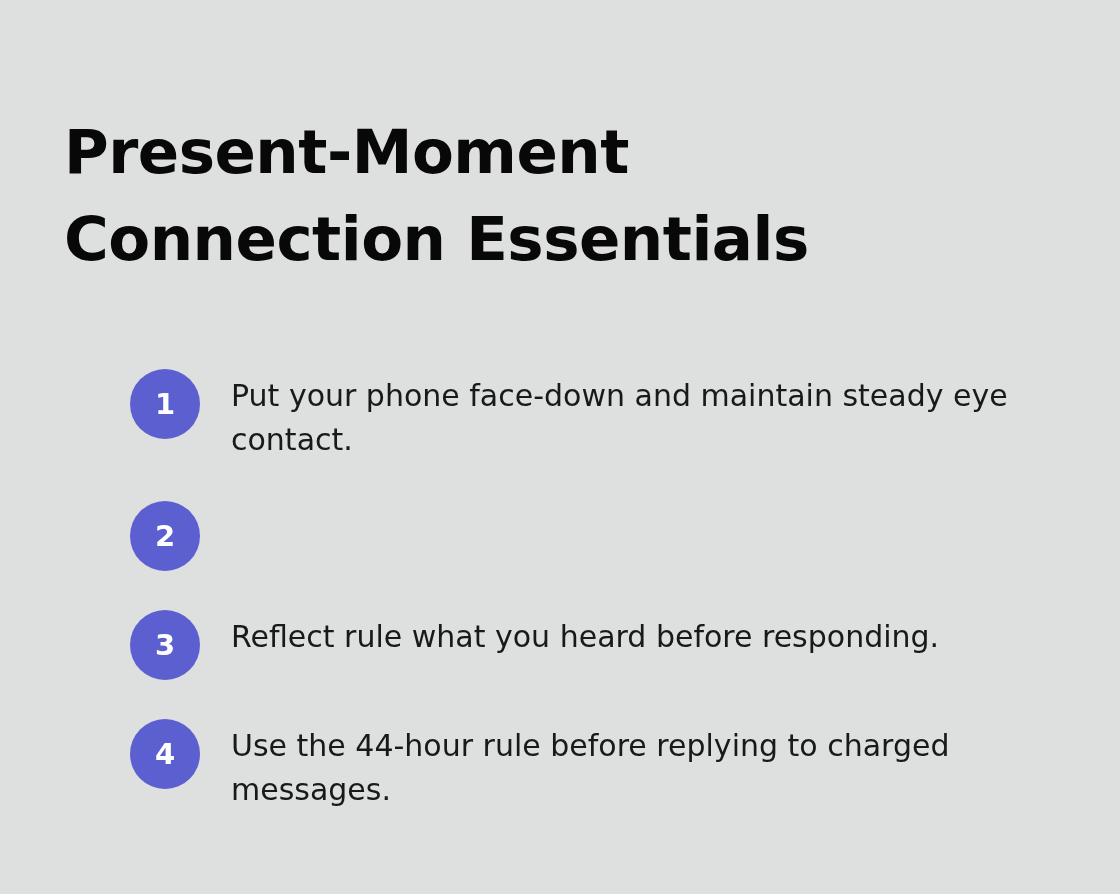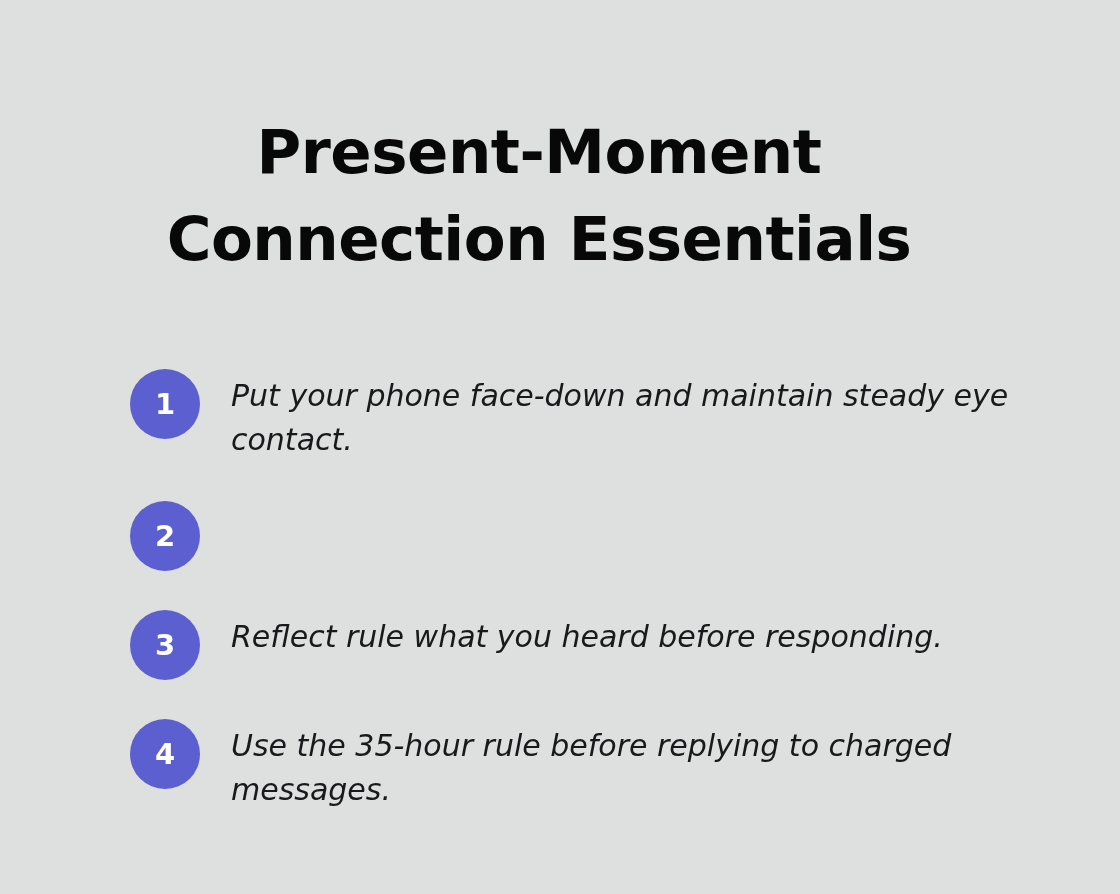--- a/index.html
+++ b/index.html
@@ -26,21 +26,20 @@
     top: 108px;
     width: 950px;
     margin: 0;
     font-family: "DejaVu Sans", "Liberation Sans", sans-serif;
     font-size: 61px;
     font-weight: 700;
     line-height: 87px;
     letter-spacing: -0.5px;
     color: #080808;
     white-space: pre-line;
-    text-align: center;
   }
   .list {
     position: absolute;
     left: 130px;
     top: 366px;
     width: 890px;
     margin: 0;
     padding: 0;
     list-style: none;
   }
@@ -70,21 +69,20 @@
   }
   .item-text {
     flex: 1 1 auto;
     margin-left: 31px;
     padding-top: 8px;
     font-family: "DejaVu Sans", "Liberation Sans", sans-serif;
     font-size: 30px;
     font-weight: 400;
     line-height: 44px;
     color: #18191a;
-    font-style: italic;
   }
 </style>
 </head>
 <body>
 
 <div class="slide">
 
   <h1 class="title">Present-Moment Connection Essentials</h1>
 
   <ul class="list">
@@ -98,18 +96,18 @@
       <span class="badge">2</span>
     </li>
 
     <li class="list-item">
       <span class="badge">3</span>
       <span class="item-text">Reflect rule what you heard before responding.</span>
     </li>
 
     <li class="list-item">
       <span class="badge">4</span>
-      <span class="item-text">Use the 35-hour rule before replying to charged messages.</span>
+      <span class="item-text">Use the 44-hour rule before replying to charged messages.</span>
     </li>
 
   </ul>
 
 </div>
 
 </body></html>

